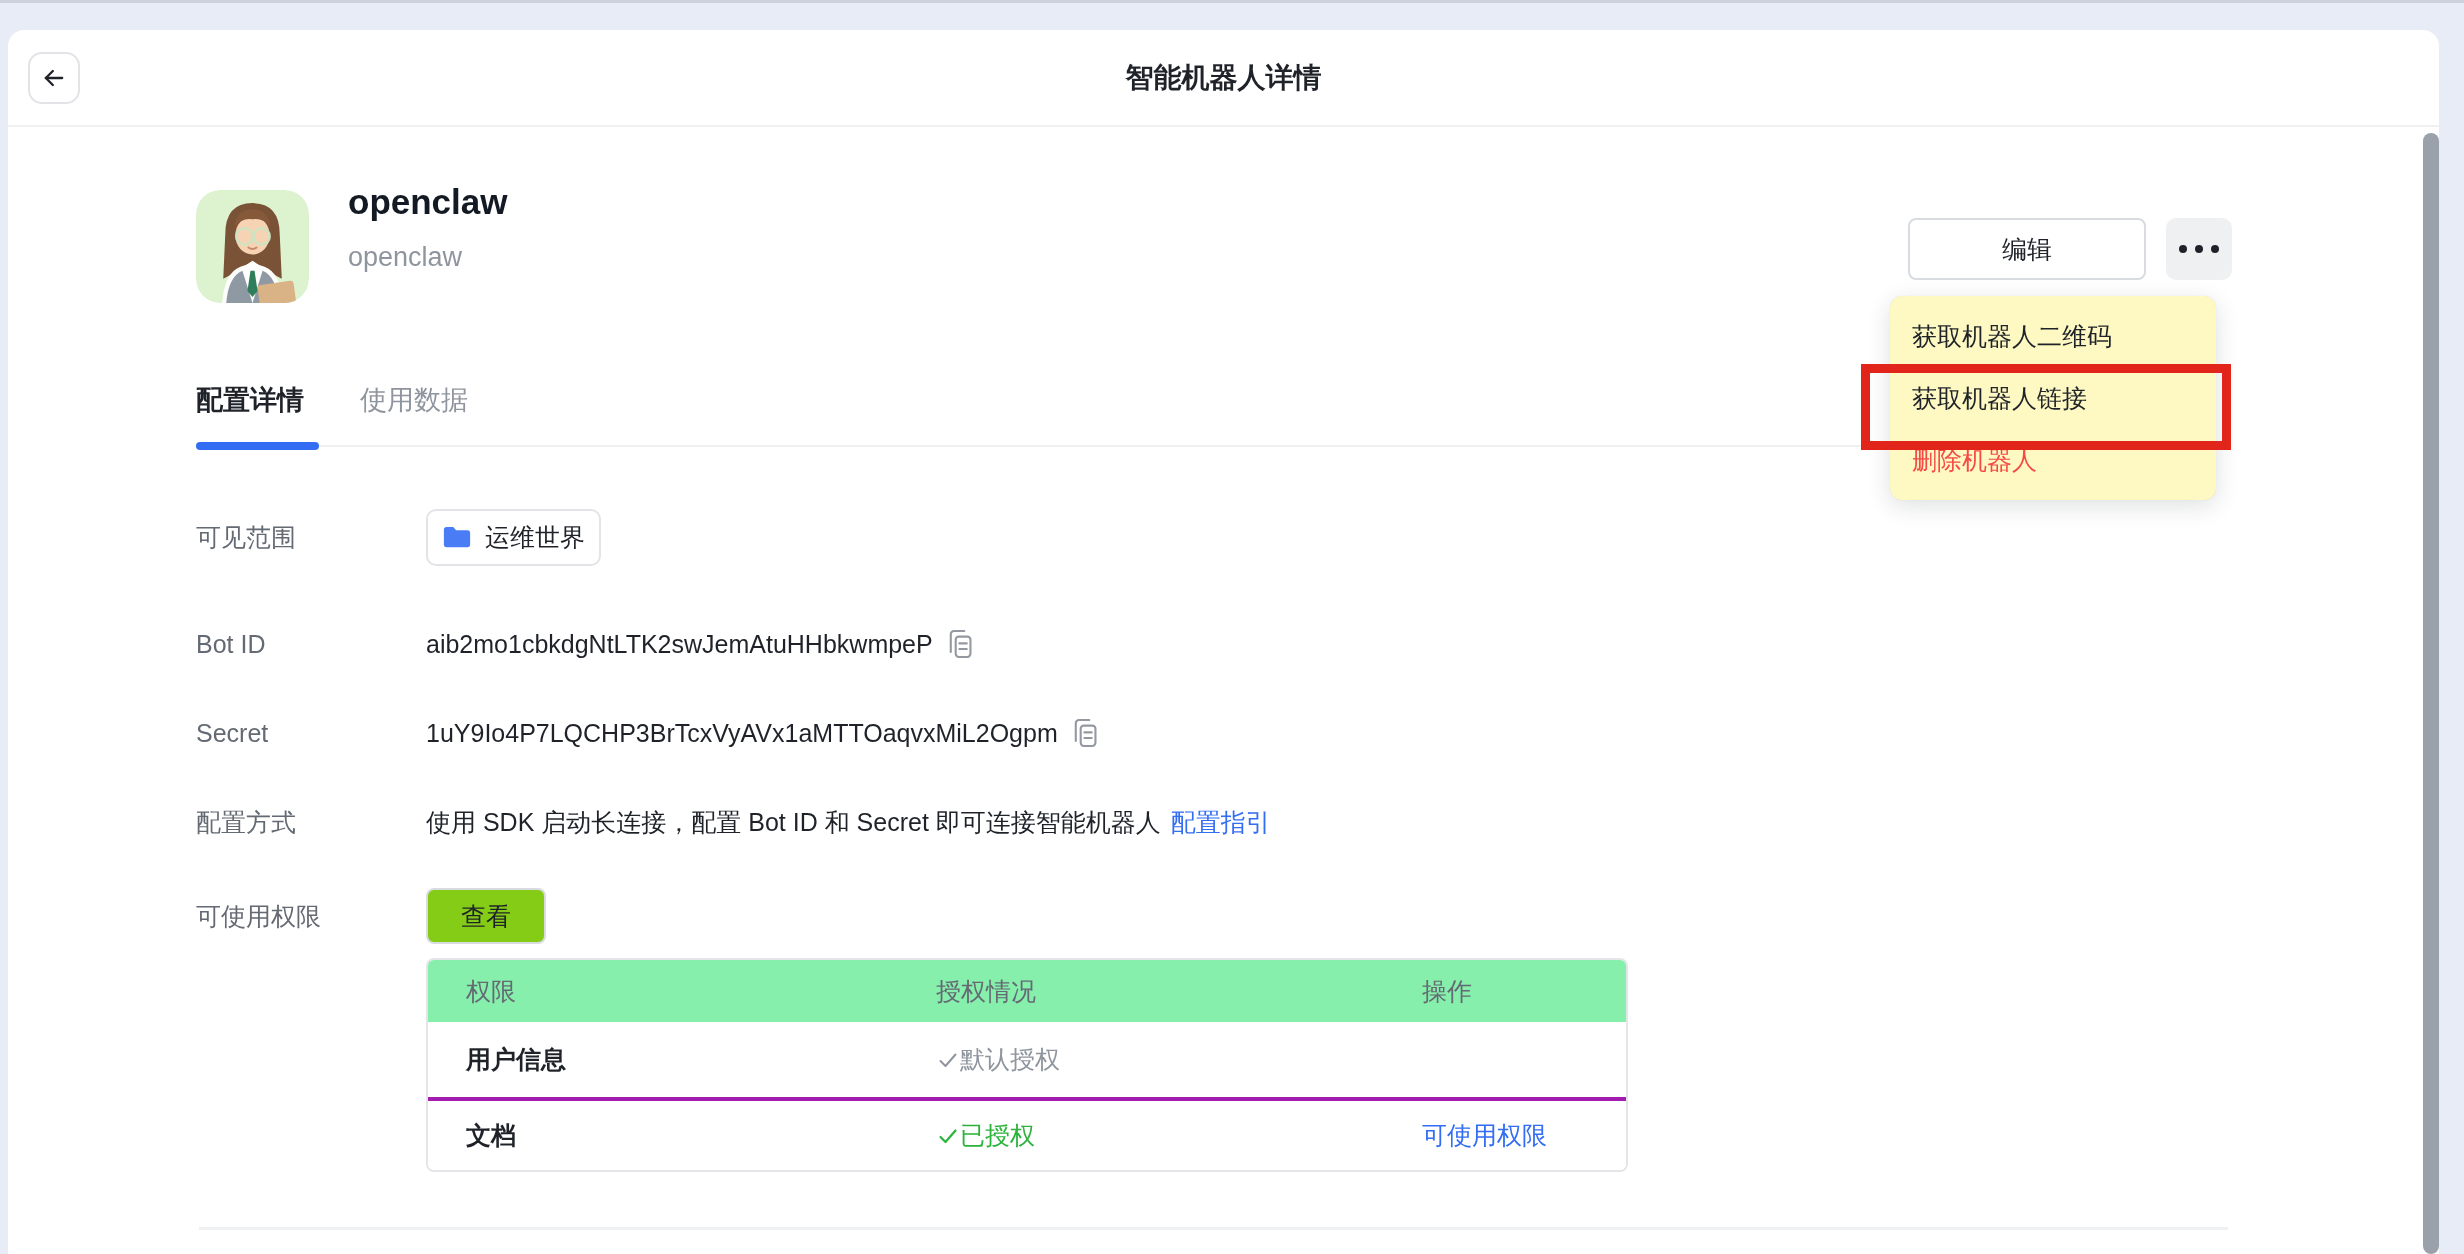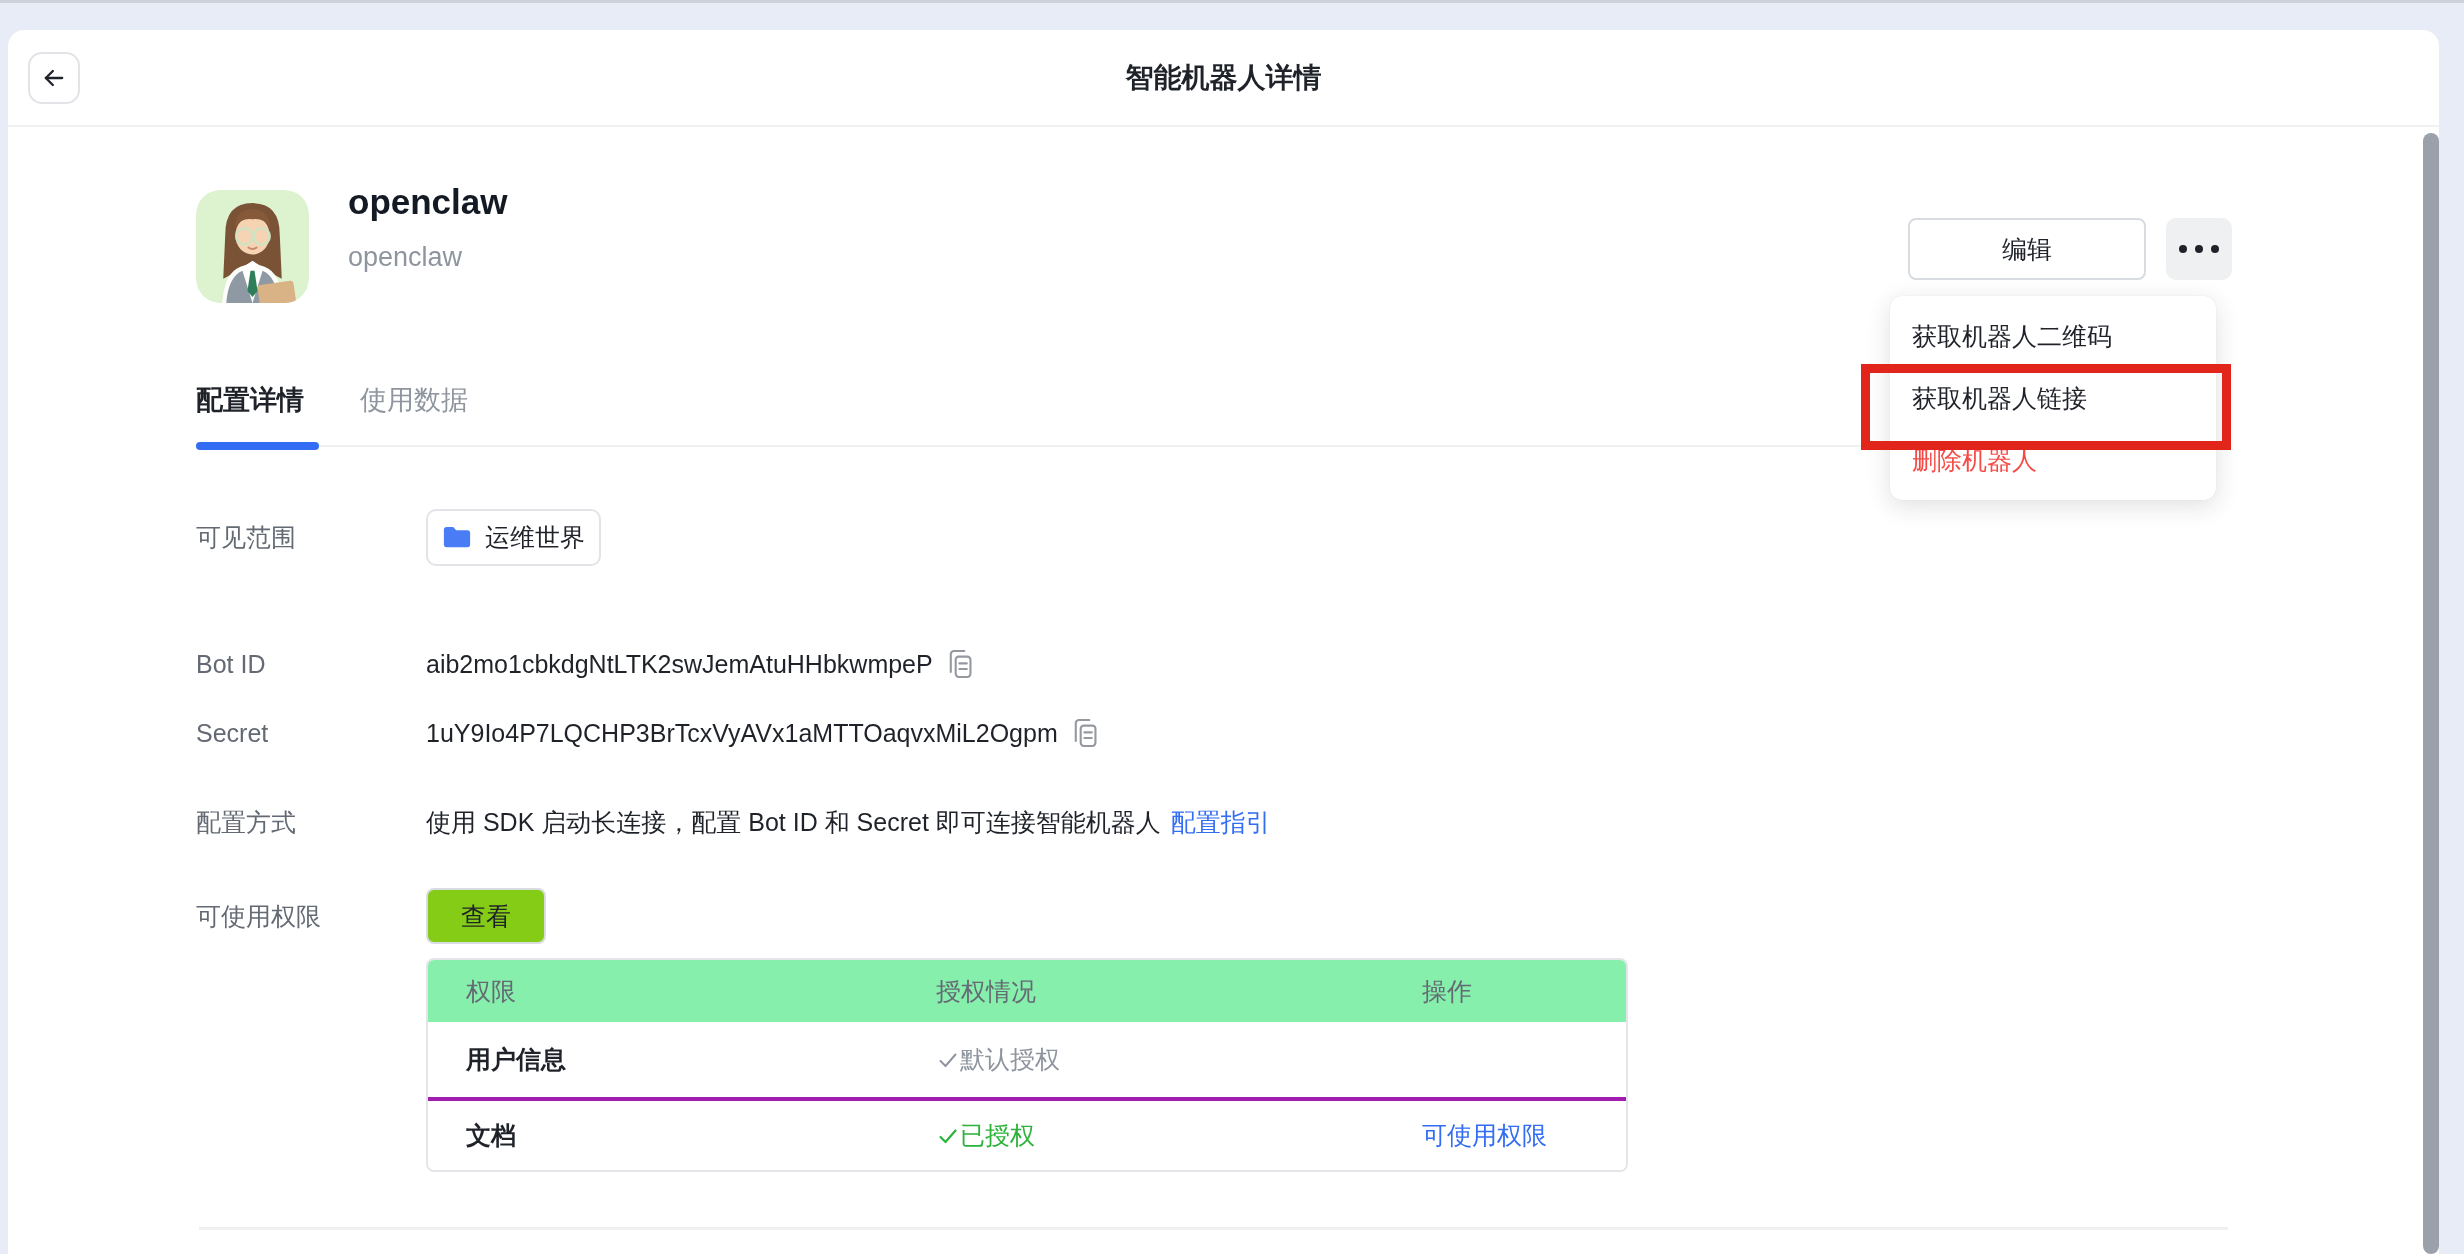--- a/index.html
+++ b/index.html
@@ -83,21 +83,21 @@
   .tbody-row { height:73px; font-size:25px; border-top:4px solid #a21caf; background:#fff; }
   .thead .c1, .tbody-row .c1 { padding-left:38px; }
   .cell-name { font-weight:700; color:#1f2329; }
   .status { display:flex; align-items:center; }
   .status.default { color:#8f959e; }
   .status.granted { color:#2db33c; }
 
   
   .menu {
     position:absolute; left:1890px; top:296px; width:326px; z-index:5;
-    background:#ffffff; border-radius:12px; padding:9px 0;
+    background:#fef9c3; border-radius:12px; padding:9px 0;
     box-shadow:0 6px 24px rgba(31,35,41,.14), 0 0 1px rgba(31,35,41,.15);
   }
   .menu-item { height:62px; line-height:62px; padding:0 22px; font-size:25px; color:#1f2329; cursor:pointer; }
   .menu-item.danger { color:#f54a45; }
 
   .red-annotation {
     position:absolute; left:1861px; top:364px; width:370px; height:86px;
     border:9px solid #e1251b; z-index:6; pointer-events:none;
   }
 
@@ -169,21 +169,21 @@
         <span>
           <svg width="30" height="26" viewBox="0 0 24 20">
             <path d="M1.5 4.2 A2.2 2.2 0 0 1 3.7 2 H9 l2.3 2.6 H20.3 A2.2 2.2 0 0 1 22.5 6.8 V16 A2.2 2.2 0 0 1 20.3 18.2 H3.7 A2.2 2.2 0 0 1 1.5 16 Z" fill="#4a7df5"></path>
           </svg>
         </span>
         <span>运维世界</span>
       </div>
     </div>
   </div>
 
-  <div class="frow" style="top:594px; height:40px;margin-top:20px;">
+  <div class="frow" style="top:594px; height:40px;">
     <div class="flabel">Bot ID</div>
     <div class="fvalue">
       <span>aib2mo1cbkdgNtLTK2swJemAtuHHbkwmpeP</span>
       <span class="copy-btn">
         <svg width="30" height="32" viewBox="0 0 24 26" fill="none" stroke="#9499a0" stroke-width="1.7" stroke-linecap="round" stroke-linejoin="round">
           <rect x="8.5" y="7" width="12" height="16.5" rx="2.5"></rect>
           <path d="M4.5 19.5 V5 a2.6 2.6 0 0 1 2.6 -2.6 H 15.5"></path>
           <line x1="11.5" y1="12.5" x2="17.5" y2="12.5"></line>
           <line x1="11.5" y1="17" x2="17.5" y2="17"></line>
         </svg>

